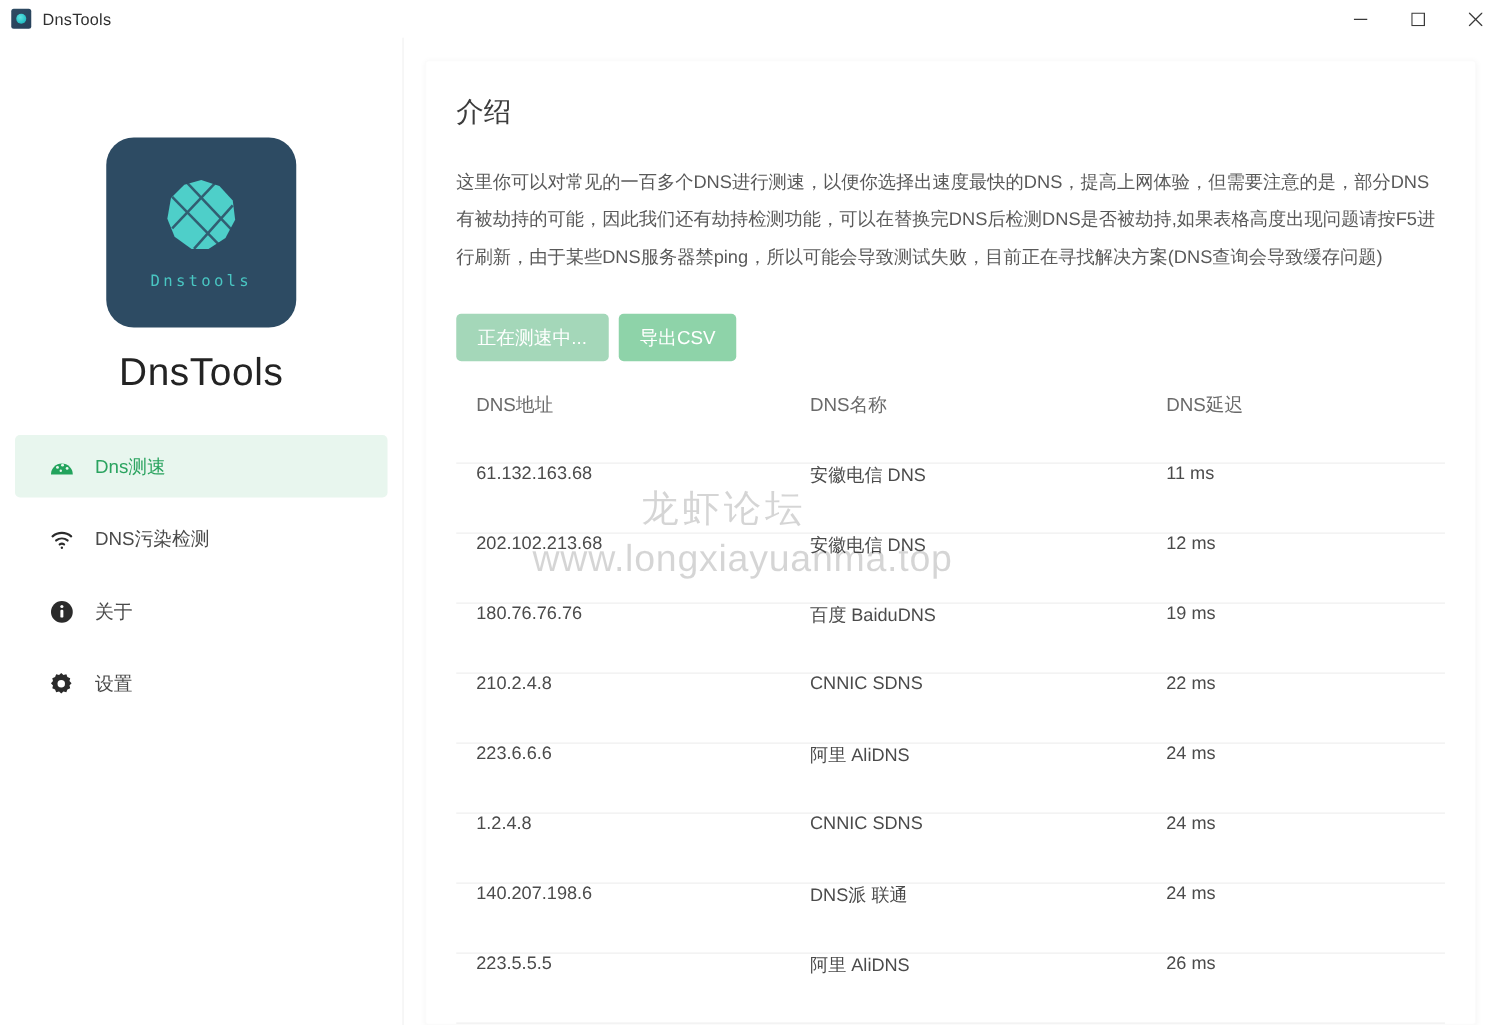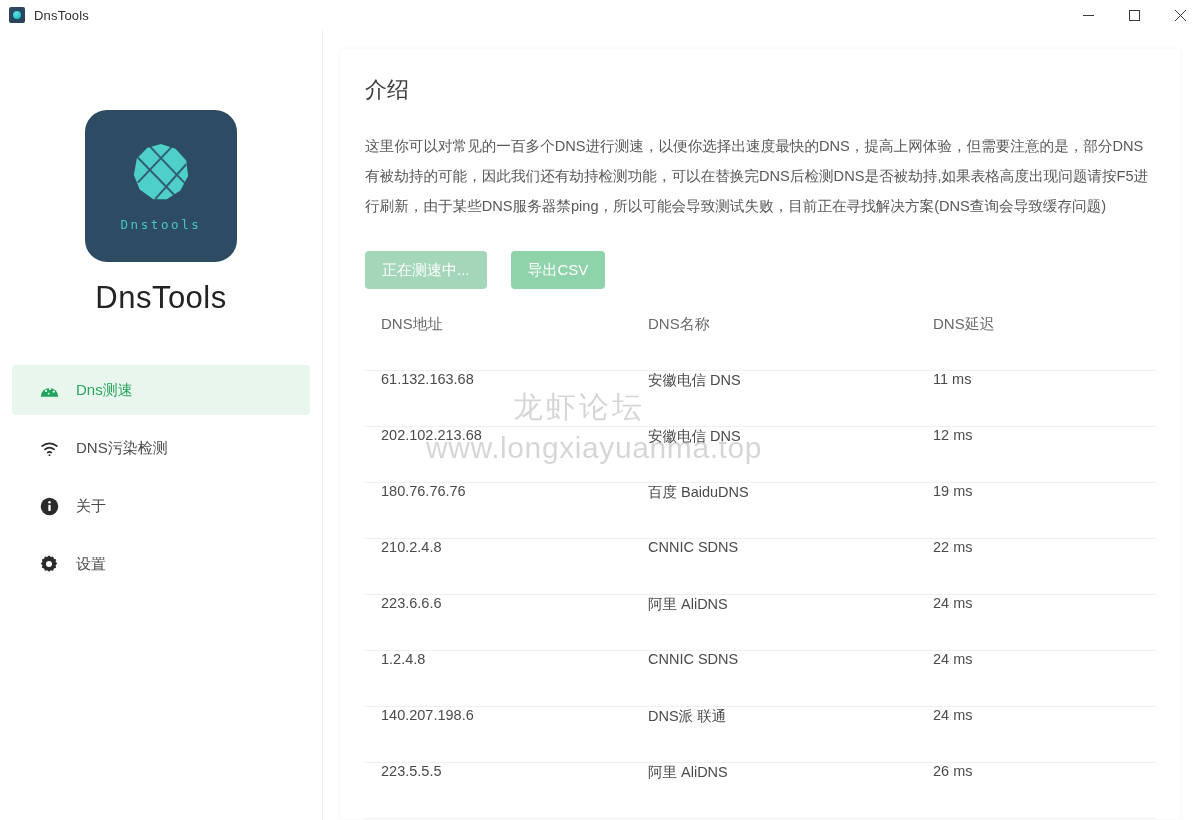--- a/index.html
+++ b/index.html
@@ -67,21 +67,21 @@
     font-family: "DejaVu Sans Mono", "Liberation Mono", monospace;
     font-size: 12.5px; letter-spacing: 2.6px;
     color: #49c6c2;
   }
   #brand-name {
     margin-top: 18px;
     font-size: 31px; font-weight: 400;
     color: #232323; letter-spacing: .5px;
   }
 
-  #nav { margin-top: 49px; }
+  #nav { margin-top: 32px; }
   .nav-item {
     display: flex; align-items: center;
     height: 50px;
     margin: 0 12px 8px 12px;
     padding-left: 26px;
     border-radius: 4px;
     cursor: pointer;
     color: #4a4a4a;
     font-size: 15px;
   }
@@ -115,21 +115,21 @@
   }
   #intro-title {
     font-size: 22px; font-weight: 400; color: #3c3c3c;
     margin-bottom: 26px;
   }
   #intro-body {
     font-size: 14.6px; line-height: 30px; color: #595959;
     max-width: 800px;
   }
 
-  #btn-row { display: flex; gap: 24px; margin-top: 30px; }
+  #btn-row { display: flex; gap: 8px; margin-top: 30px; }
   .btn {
     border: none; border-radius: 4px;
     color: #ffffff;
     font-size: 15px;
     font-family: inherit;
     padding: 0 17px; height: 38px;
     cursor: pointer;
   }
   .btn.muted { background: #a4d7b9; cursor: default; }
   .btn.primary { background: #8ed3a9; }

